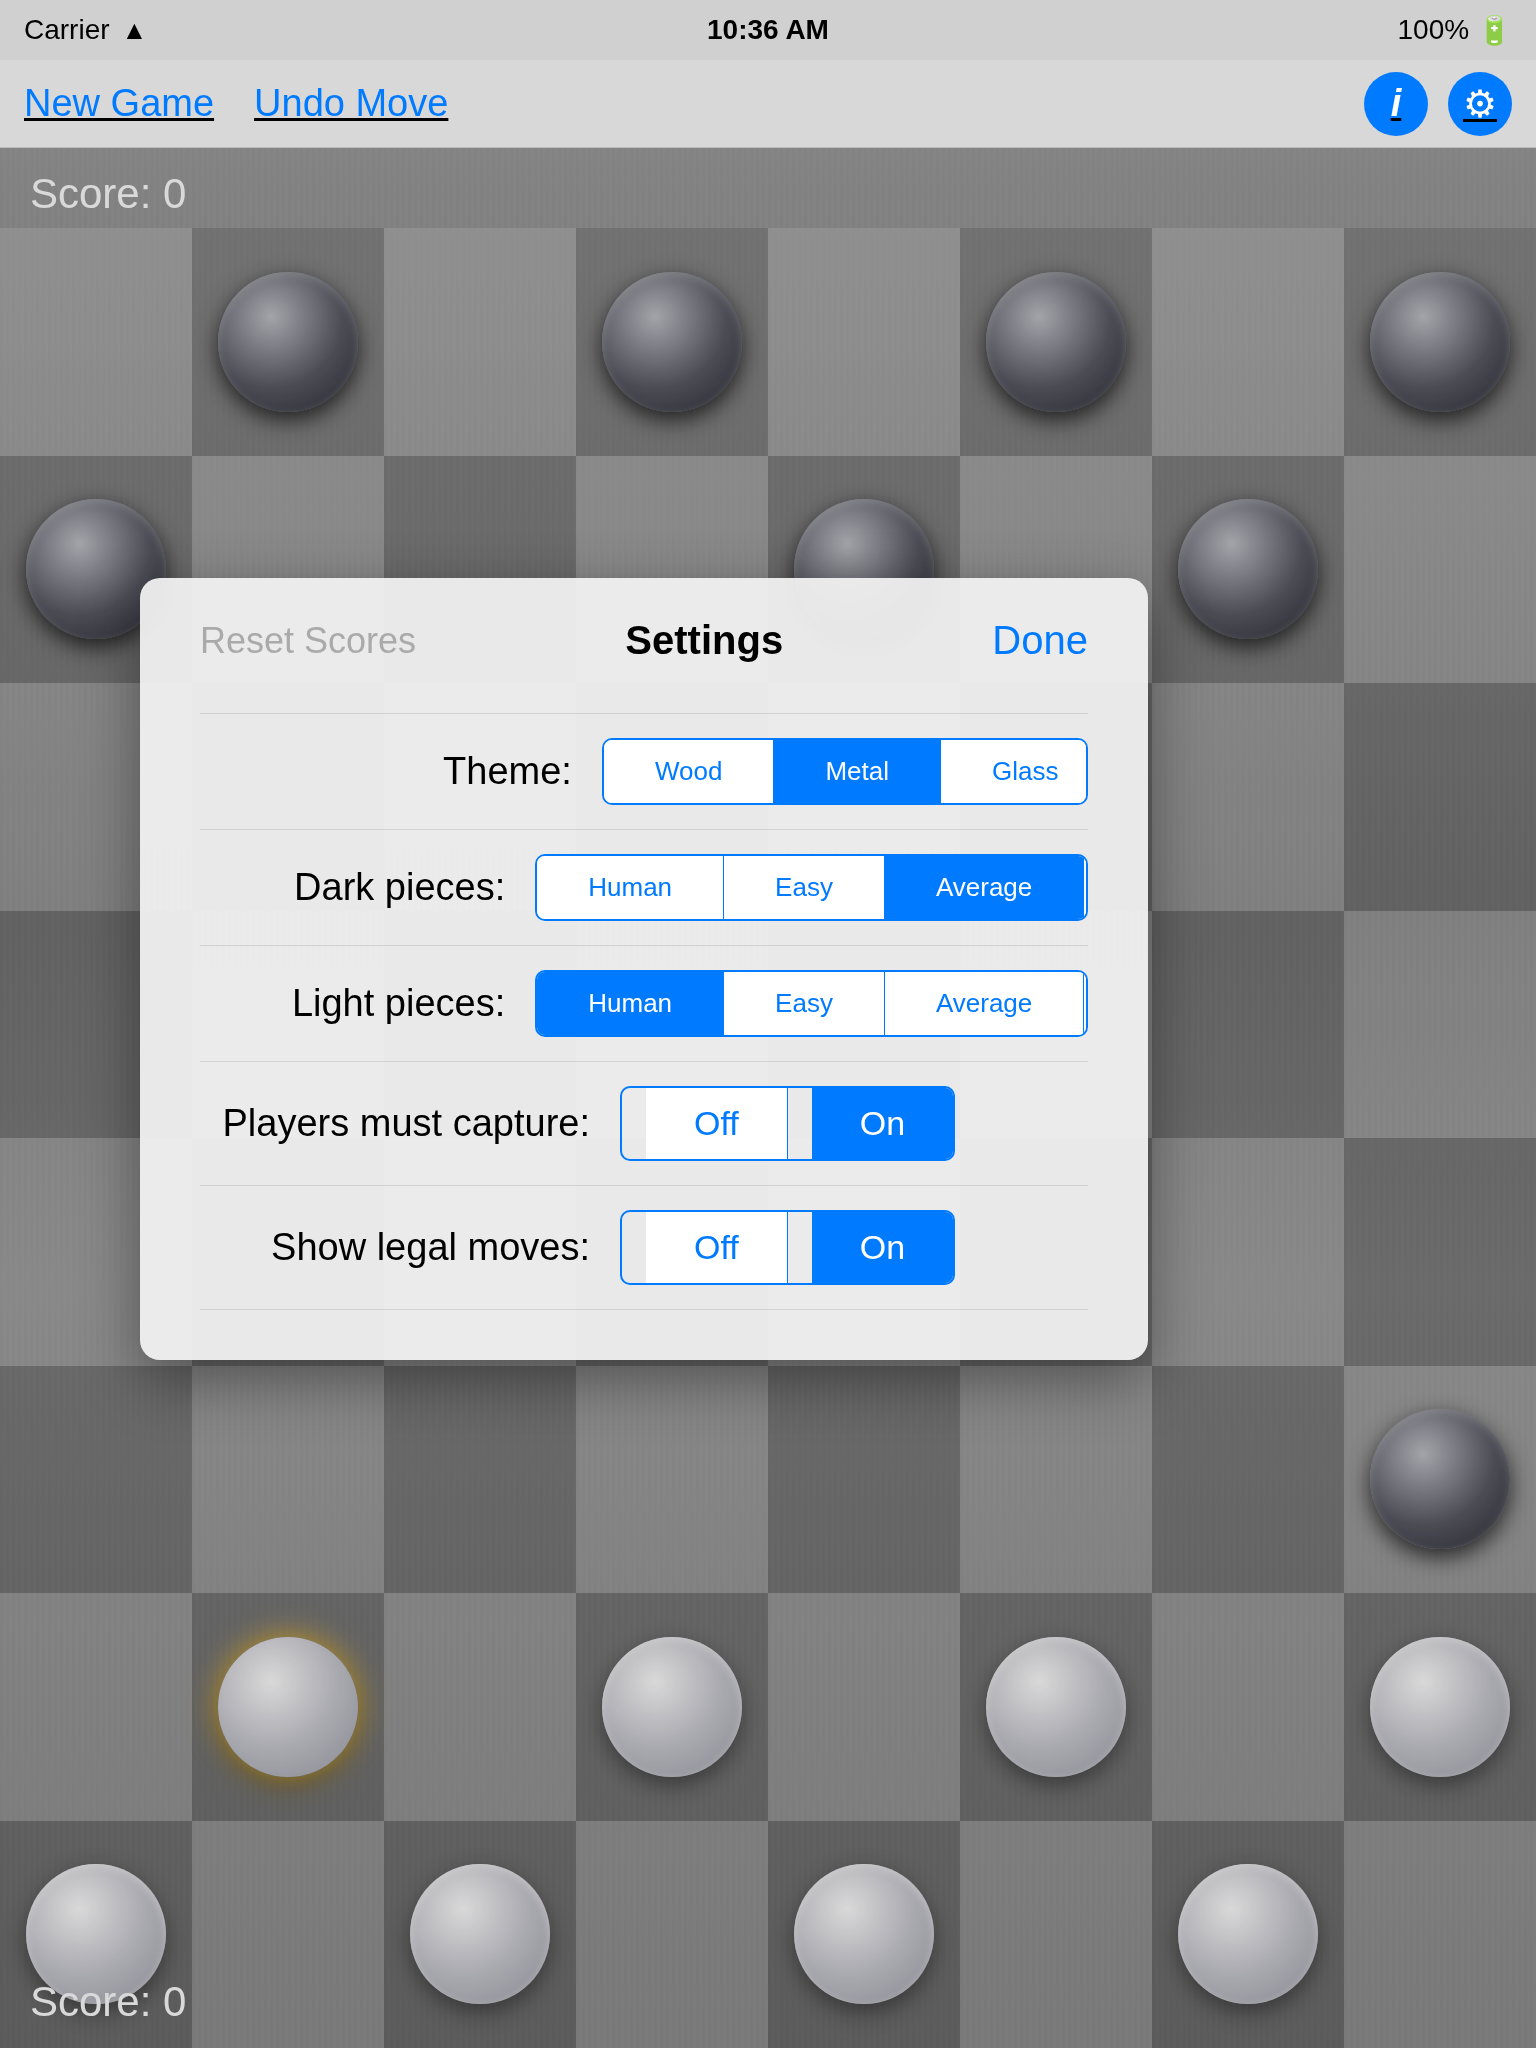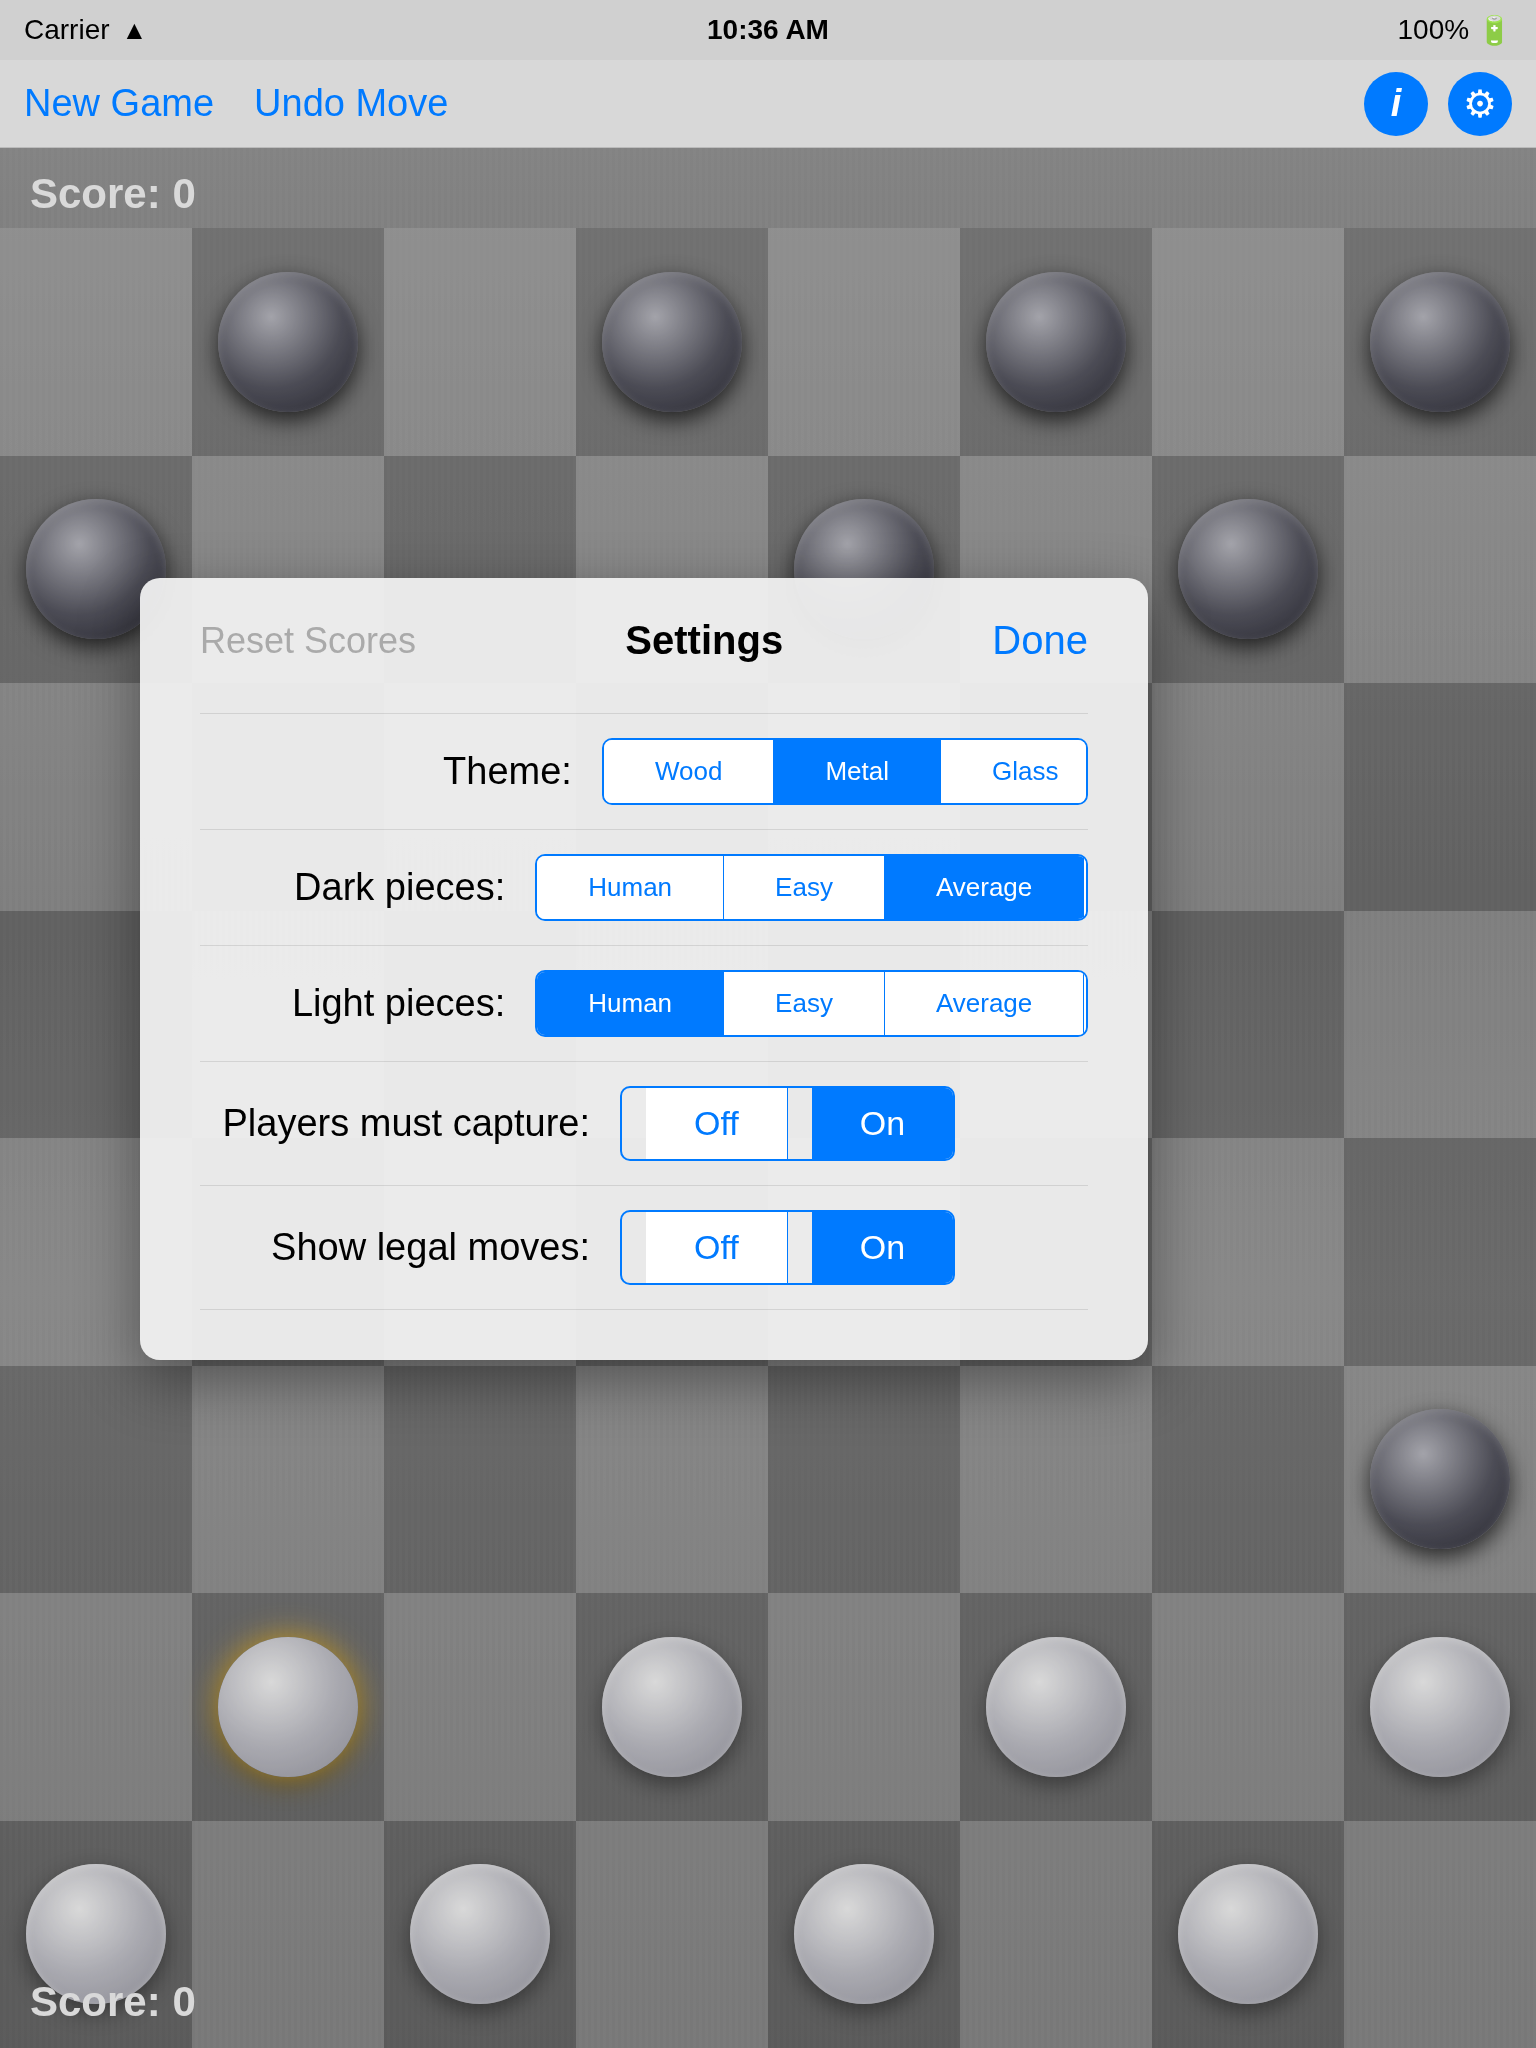--- a/index.html
+++ b/index.html
@@ -31,20 +31,21 @@
     
     #nav-bar {
       width: 100%;
       height: 88px;
       background: #d8d8d8;
       display: flex;
       align-items: center;
       justify-content: space-between;
       padding: 0 24px;
       border-bottom: 1px solid #bbb;
+      text-decoration: underline;
     }
     #nav-bar .nav-left { display: flex; gap: 40px; }
     #nav-bar .nav-btn {
       font-size: 38px;
       color: #007aff;
       font-weight: 400;
       cursor: pointer;
       background: none;
       border: none;
     }
@@ -104,21 +105,21 @@
     }
 
     .piece.highlighted {
       box-shadow: 0 0 30px rgba(255, 200, 50, 0.9), 0 8px 22px rgba(0,0,0,0.5);
     }
 
     
     .score-label {
       position: absolute;
       font-size: 42px;
-      font-weight: 700;
+      font-weight: 400;
       color: #fff;
     }
     #score-top { top: 22px; left: 30px; }
     #score-bottom { bottom: 22px; left: 30px; }
 
     
     #board-area::before {
       content: '';
       position: absolute;
       inset: 0;

